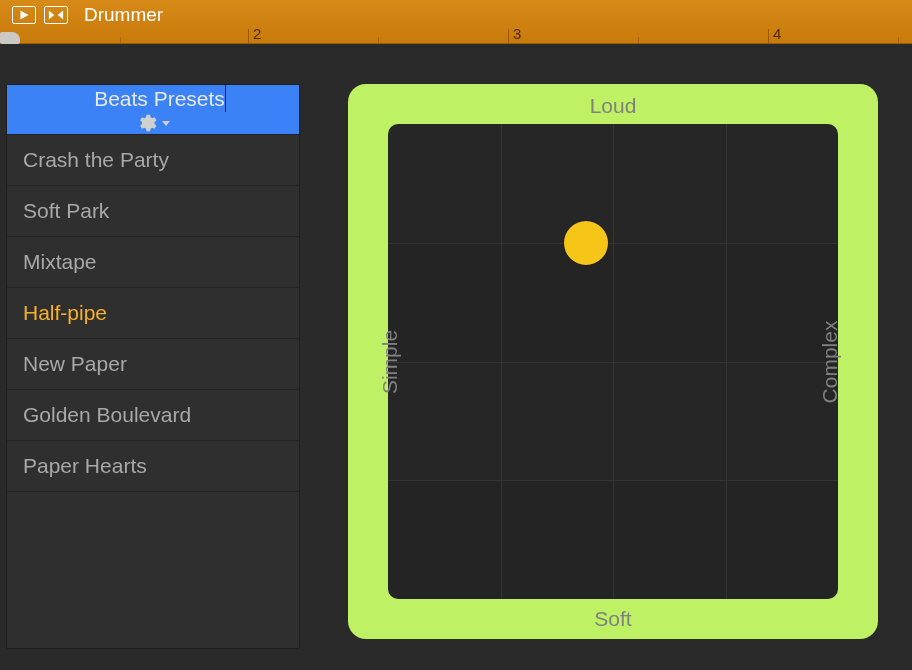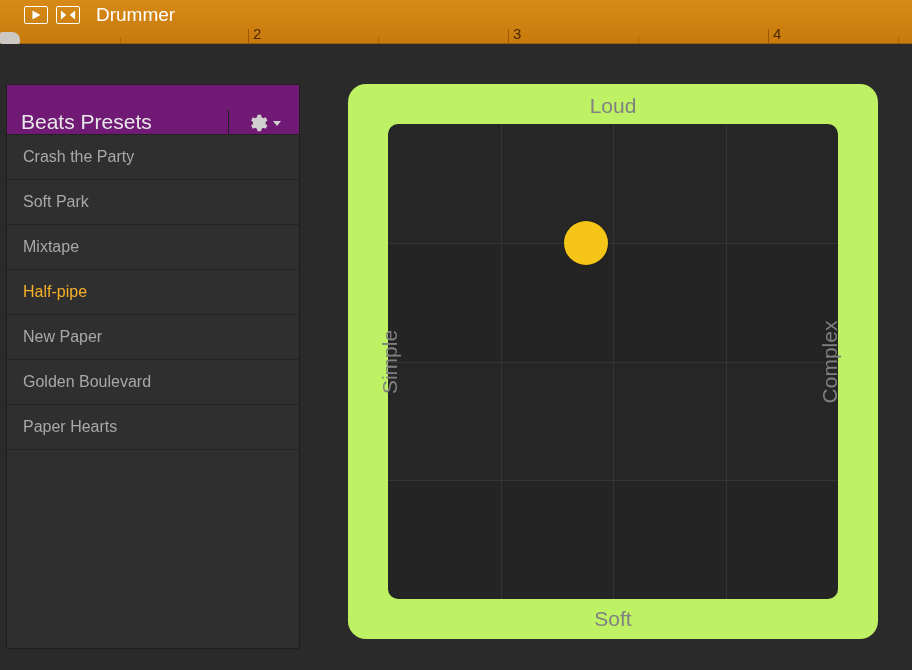--- a/index.html
+++ b/index.html
@@ -14,21 +14,21 @@
       background: linear-gradient(180deg, #d68a18 0%, #c87a0a 100%);
       height: 44px;
       display: flex;
       align-items: flex-start;
       position: relative;
       border-bottom: 1px solid rgba(0,0,0,0.3);
     }
     .header-top {
       display: flex;
       align-items: center;
-      padding: 4px 24px;
+      padding: 4px 12px;
       gap: 8px;
     }
     .header-label {
       color: #fff;
       font-size: 19px;
       font-weight: 500;
       margin-left: 8px;
     }
     .icon-box {
       width: 24px;
@@ -95,24 +95,25 @@
     .sidebar {
       margin-left: 6px;
       width: 294px;
       background: #2f2f2f;
       border: 1px solid #1e1e1e;
       border-radius: 2px;
       height: 565px;
     }
     .sidebar-header {
       display: flex;
-      align-items: flex-end;
-      background: #701a75;
+      align-items: center;
+      background: #3b82f6;
       border-bottom: 1px solid #222;
       height: 50px;
+      flex-direction: column;
     }
     .sidebar-title {
       flex: 1;
       display: flex;
       align-items: center;
       padding-left: 14px;
       color: #e8e8e8;
       font-size: 21px;
       font-weight: 500;
       border-right: 1px solid #222;
@@ -123,21 +124,21 @@
       align-items: center;
       justify-content: center;
       gap: 3px;
       cursor: pointer;
     }
     .gear-btn svg { fill: #d0d0d0; }
     .preset-list { }
     .preset-item {
       padding: 13px 16px;
       color: #a8a8a8;
-      font-size: 16px;
+      font-size: 21px;
       font-weight: 400;
       border-bottom: 1px solid #242424;
       cursor: pointer;
     }
     .preset-item.selected {
       color: #f5b028;
     }
 
     .pad-wrap {
       position: relative;

